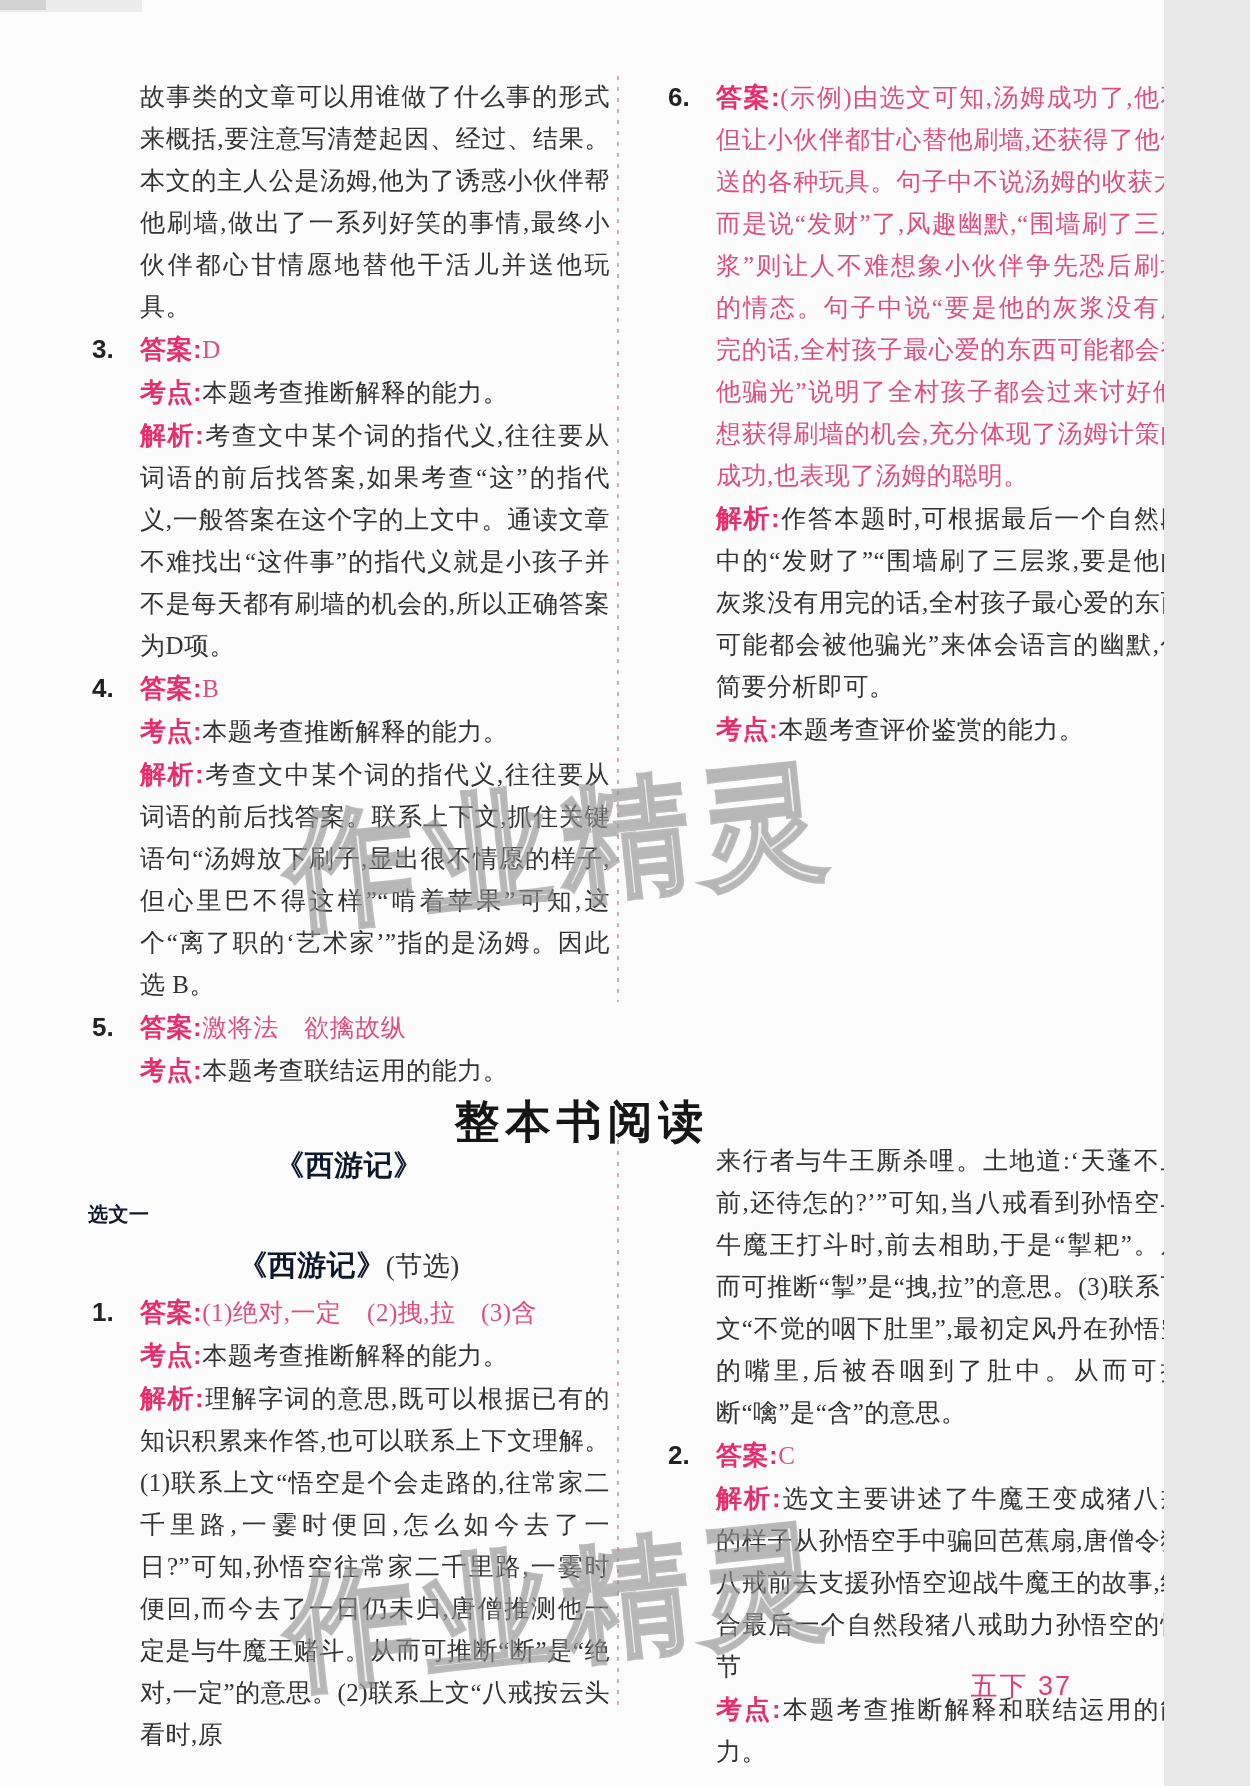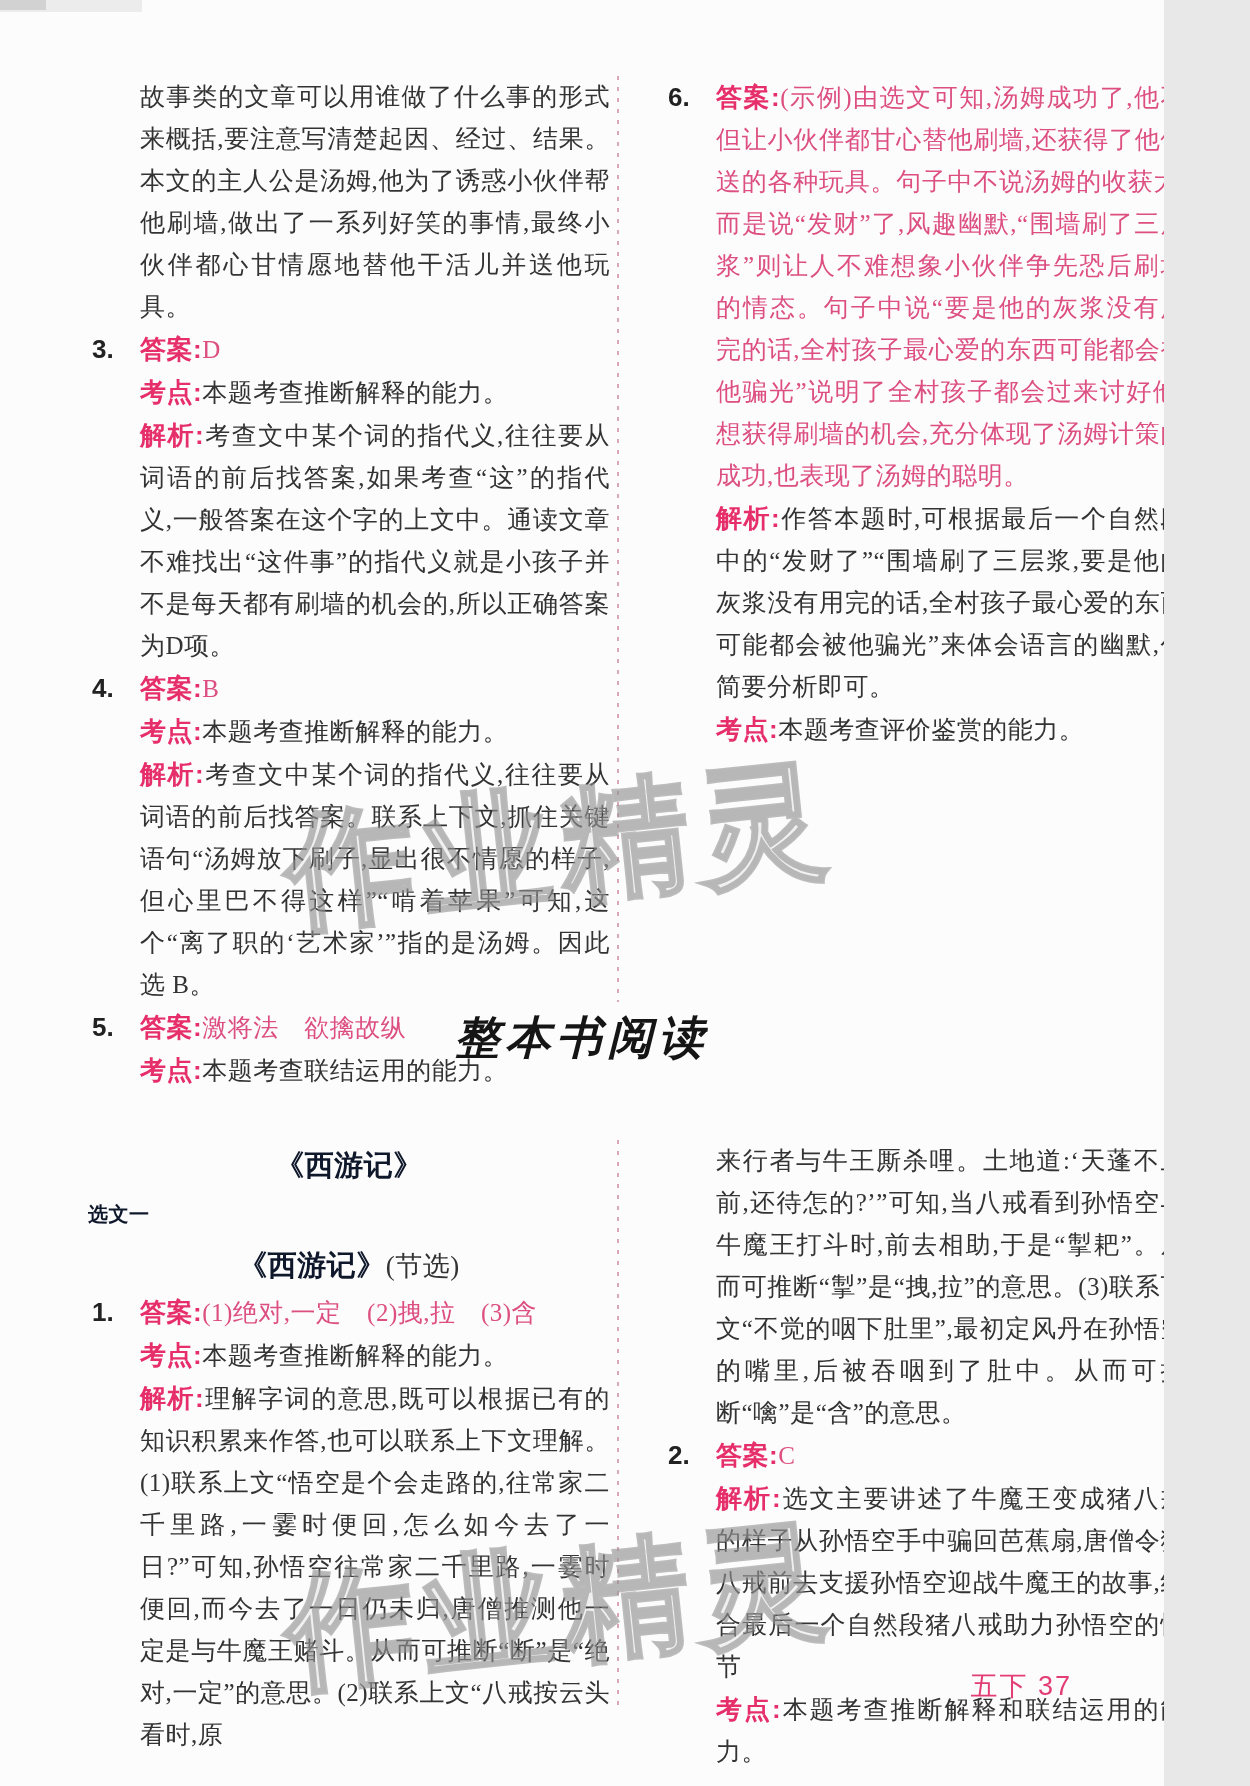--- a/index.html
+++ b/index.html
@@ -54,24 +54,24 @@
   }
   .run-answer{color:var(--answer);}
   .run-body{color:var(--ink);}
   .run-bold{font-family:"Liberation Sans","DejaVu Sans",sans-serif;font-weight:700;color:#0f172a;}
 
   .block.h-center{margin-left:0;text-align:center;font-size:27px;line-height:46px;margin-top:2px;margin-bottom:2px;}
   .block.h-center .run-bold{font-size:29px;}
   .block.h-left{margin-left:0;text-align:left;font-size:20px;line-height:46px;margin-top:2px;margin-bottom:5px;}
 
   .section-header{
-    position:absolute;top:1008px;left:0;width:100%;
+    position:absolute;top:1092px;left:0;width:100%;
     margin:0;text-align:center;
     font-family:"Liberation Sans","DejaVu Sans",sans-serif;
-    font-weight:700;font-size:45px;letter-spacing:6px;color:#151515;font-style:italic;
+    font-weight:700;font-size:45px;letter-spacing:6px;color:#151515;
   }
 
   .watermark{
     position:absolute;z-index:5;pointer-events:none;white-space:nowrap;
     font-family:"Liberation Sans","DejaVu Sans",sans-serif;font-weight:700;
     font-size:128px;letter-spacing:10px;
     color:rgba(160,160,160,0.12);
     -webkit-text-stroke:3px rgba(145,145,145,0.6);
     transform:rotate(-6deg);
   }

